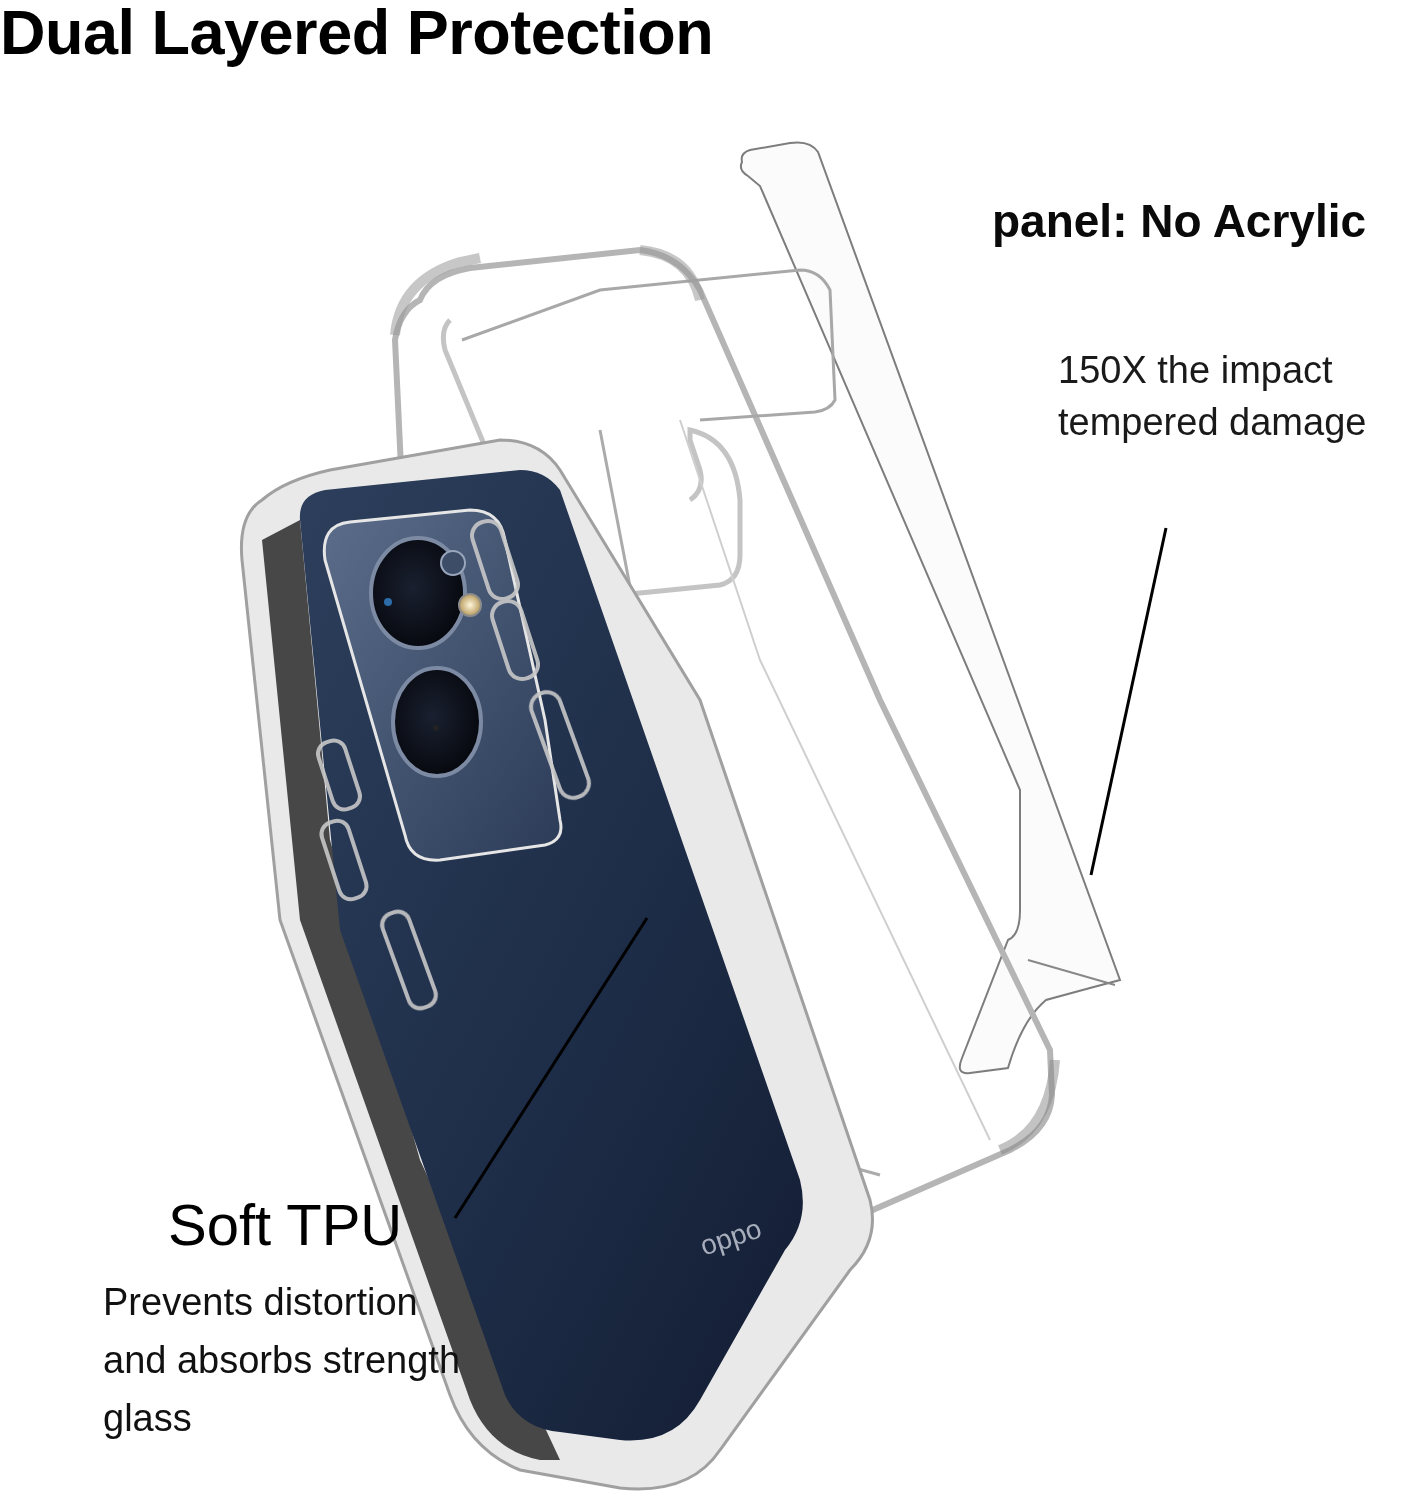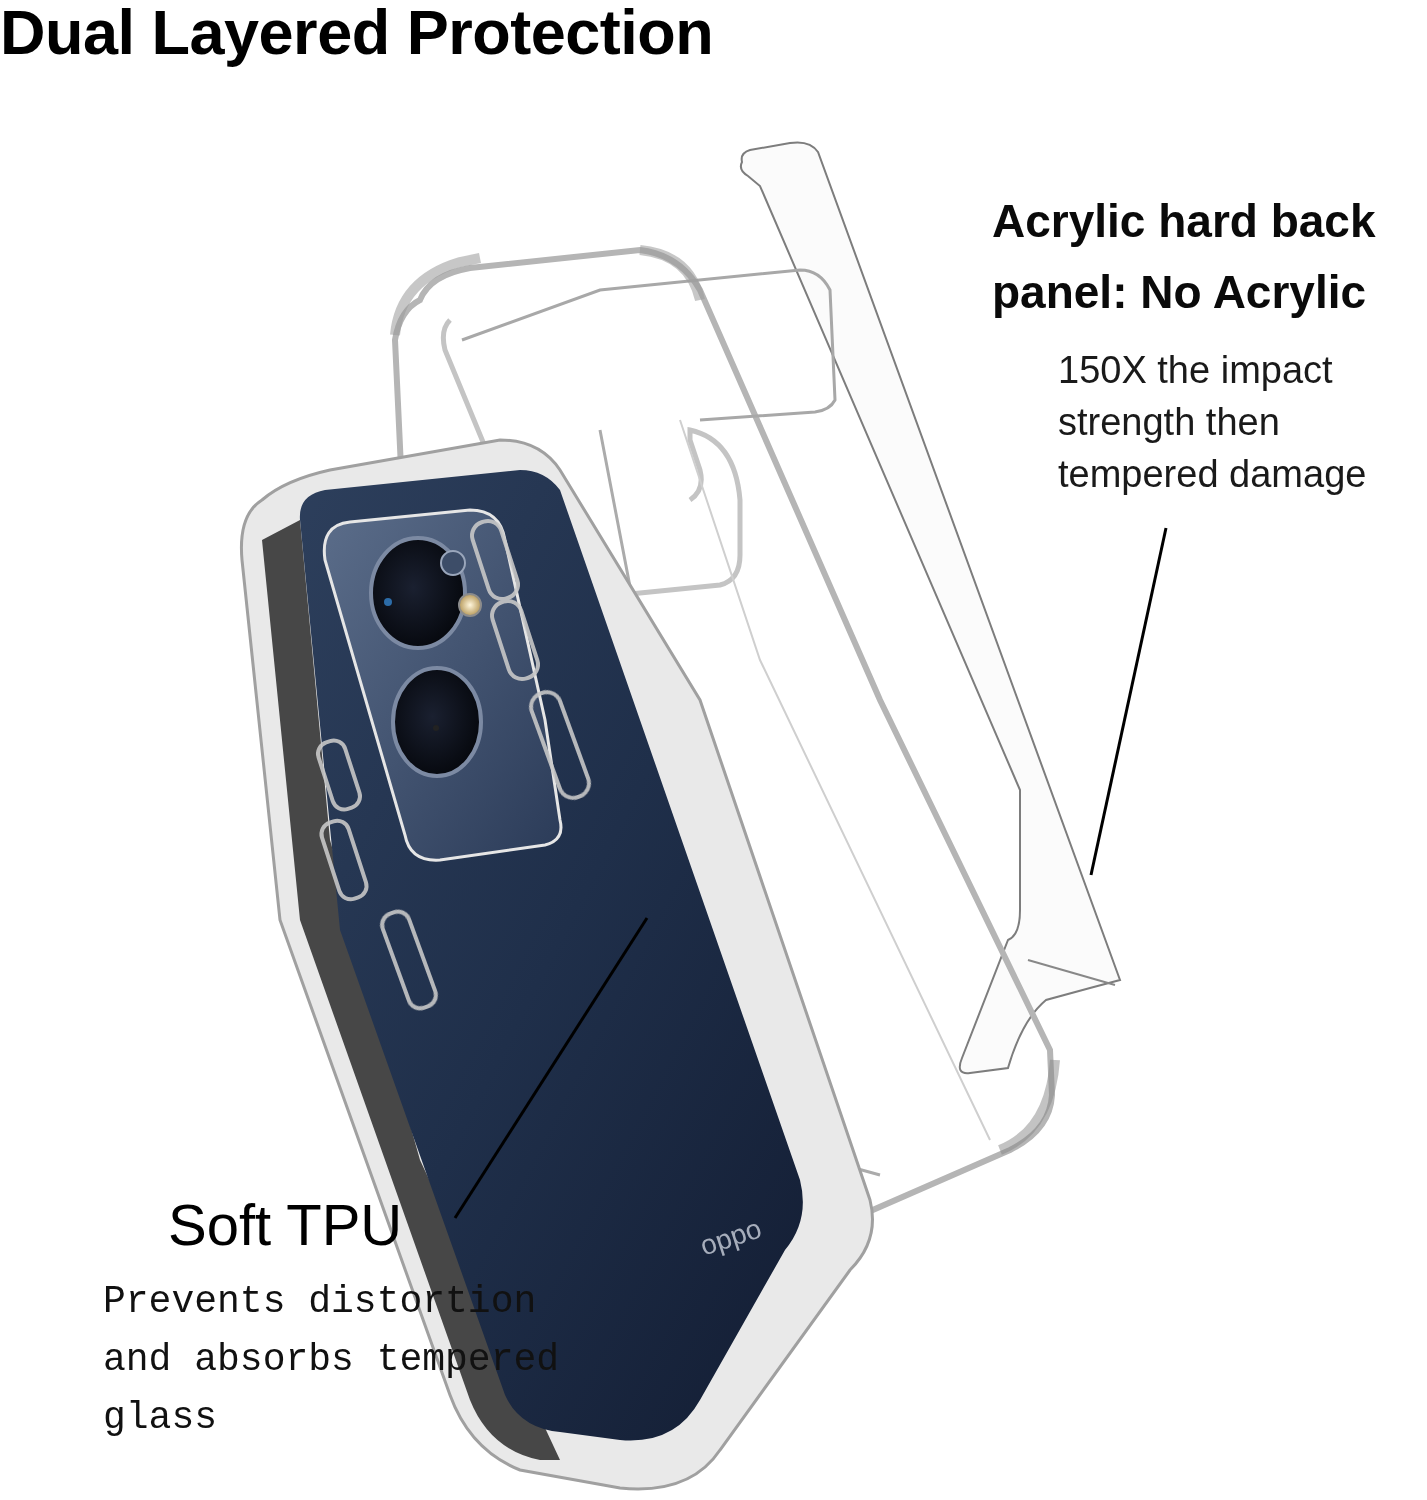--- a/index.html
+++ b/index.html
@@ -11,21 +11,21 @@
   .callout-right-heading { position: absolute; left: 992px; top: 186px; font-size: 46px;
            line-height: 71px; font-weight: bold; white-space: nowrap; color: #0a0a0a; }
   .callout-right-heading span { display: block; }
   .callout-right-body { position: absolute; left: 1058px; top: 344px; font-size: 38px;
            line-height: 52px; color: #1a1a1a; white-space: nowrap; }
   .callout-right-body span { display: block; }
   .callout-left-heading { position: absolute; left: 168px; top: 1190px; font-size: 58px;
            line-height: 70px; color: #000; white-space: nowrap; }
   .callout-left-body { position: absolute; left: 103px; top: 1273px; font-size: 38px;
            line-height: 58px; color: #111; white-space: nowrap; }
-  .callout-left-body span { display: block; font-family: Liberation Mono, monospace; }
+  .callout-left-body span { display: block; }
 </style>
 </head>
 <body>
 
 <svg class="illustration" viewBox="0 0 1427 1500" xmlns="http://www.w3.org/2000/svg">
   <defs>
     <linearGradient id="bodyGrad" x1="0" y1="0" x2="1" y2="1">
       <stop offset="0" stop-color="#2d3f5c"></stop>
       <stop offset="0.5" stop-color="#1f2f4a"></stop>
       <stop offset="1" stop-color="#131d33"></stop>
@@ -102,27 +102,25 @@
     <text x="700" y="1250" fill="#c0c6d2" font-size="28" font-family="Liberation Sans, sans-serif" transform="rotate(-18 720 1240)" opacity="0.85">oppo</text>
   </g>
 
   <line x1="1166" y1="528" x2="1091" y2="875" stroke="#000" stroke-width="3"></line>
   <line x1="647" y1="918" x2="455" y2="1218" stroke="#000" stroke-width="3"></line>
 </svg>
 
 <div class="title">Dual Layered Protection</div>
 
 <div class="callout-right-heading">
-  <span>Acrylic hard back</span>
   <span>panel: No Acrylic</span>
 </div>
 <div class="callout-right-body">
   <span>150X the impact</span>
-  <span>strength then</span>
   <span>tempered damage</span>
 </div>
 
 <div class="callout-left-heading">Soft TPU</div>
 <div class="callout-left-body">
   <span>Prevents distortion</span>
-  <span>and absorbs tempered</span>
+  <span>and absorbs strength</span>
   <span>glass</span>
 </div>
 
 </body></html>

